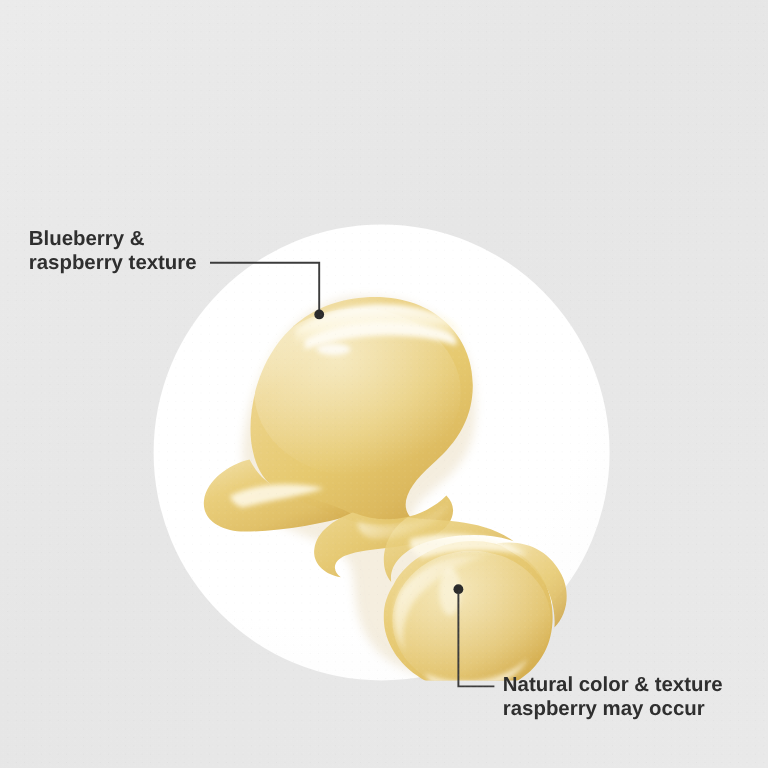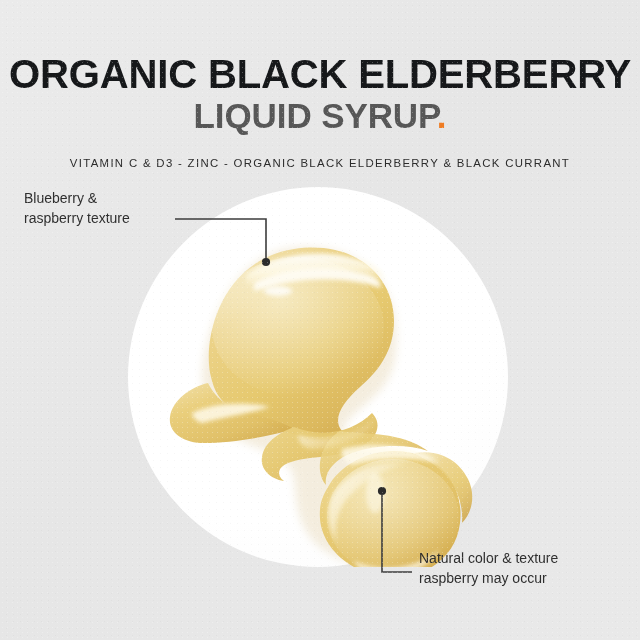--- a/index.html
+++ b/index.html
@@ -96,28 +96,28 @@
     left: 128px;
     top: 187px;
     width: 380px;
     height: 380px;
     pointer-events: none;
   }
 
   
   .callout-text {
     position: absolute;
-    font-size: 14px;
+    font-size: 17px;
     line-height: 19.5px;
-    font-weight: 400;
+    font-weight: 700;
     color: #2e2e2e;
     white-space: nowrap;
   }
   #callout-top-text  { left: 24px;  top: 189px; }
-  #callout-bot-text  { left: 419px; top: 549px; }
+  #callout-bot-text  { left: 419px; top: 561px; }
 
   .leader {
     position: absolute;
     pointer-events: none;
     overflow: visible;
   }
   #leader-top { left: 0; top: 0; width: 640px; height: 640px; }
 </style>
 </head>
 <body>
@@ -225,25 +225,20 @@
 
   <svg id="leader-top" class="leader" viewBox="0 0 640 640" aria-hidden="true">
 
     <path d="M175,219 L266,219 L266,259" fill="none" stroke="#3c3c3c" stroke-width="1.6"></path>
     <circle cx="266" cy="262" r="4.1" fill="#2b2b2b"></circle>
 
     <circle cx="382" cy="491" r="4.1" fill="#2b2b2b"></circle>
     <path d="M382,494 L382,572 L412,572" fill="none" stroke="#3c3c3c" stroke-width="1.6"></path>
   </svg>
 
-  <div id="header">
-    <h1 id="title-line1">ORGANIC BLACK ELDERBERRY</h1>
-    <h2 id="title-line2-wrap"><span>LIQUID SYRUP</span><span id="title-dot">.</span></h2>
-    <p id="subtitle">VITAMIN C &amp; D3 - ZINC - ORGANIC BLACK ELDERBERRY &amp; BLACK CURRANT</p>
-  </div>
 
   <div id="callout-top-text" class="callout-text">
     <div>Blueberry &amp;</div>
     <div>raspberry texture</div>
   </div>
 
   <div id="callout-bot-text" class="callout-text">
     <div>Natural color &amp; texture</div>
     <div>raspberry may occur</div>
   </div>

